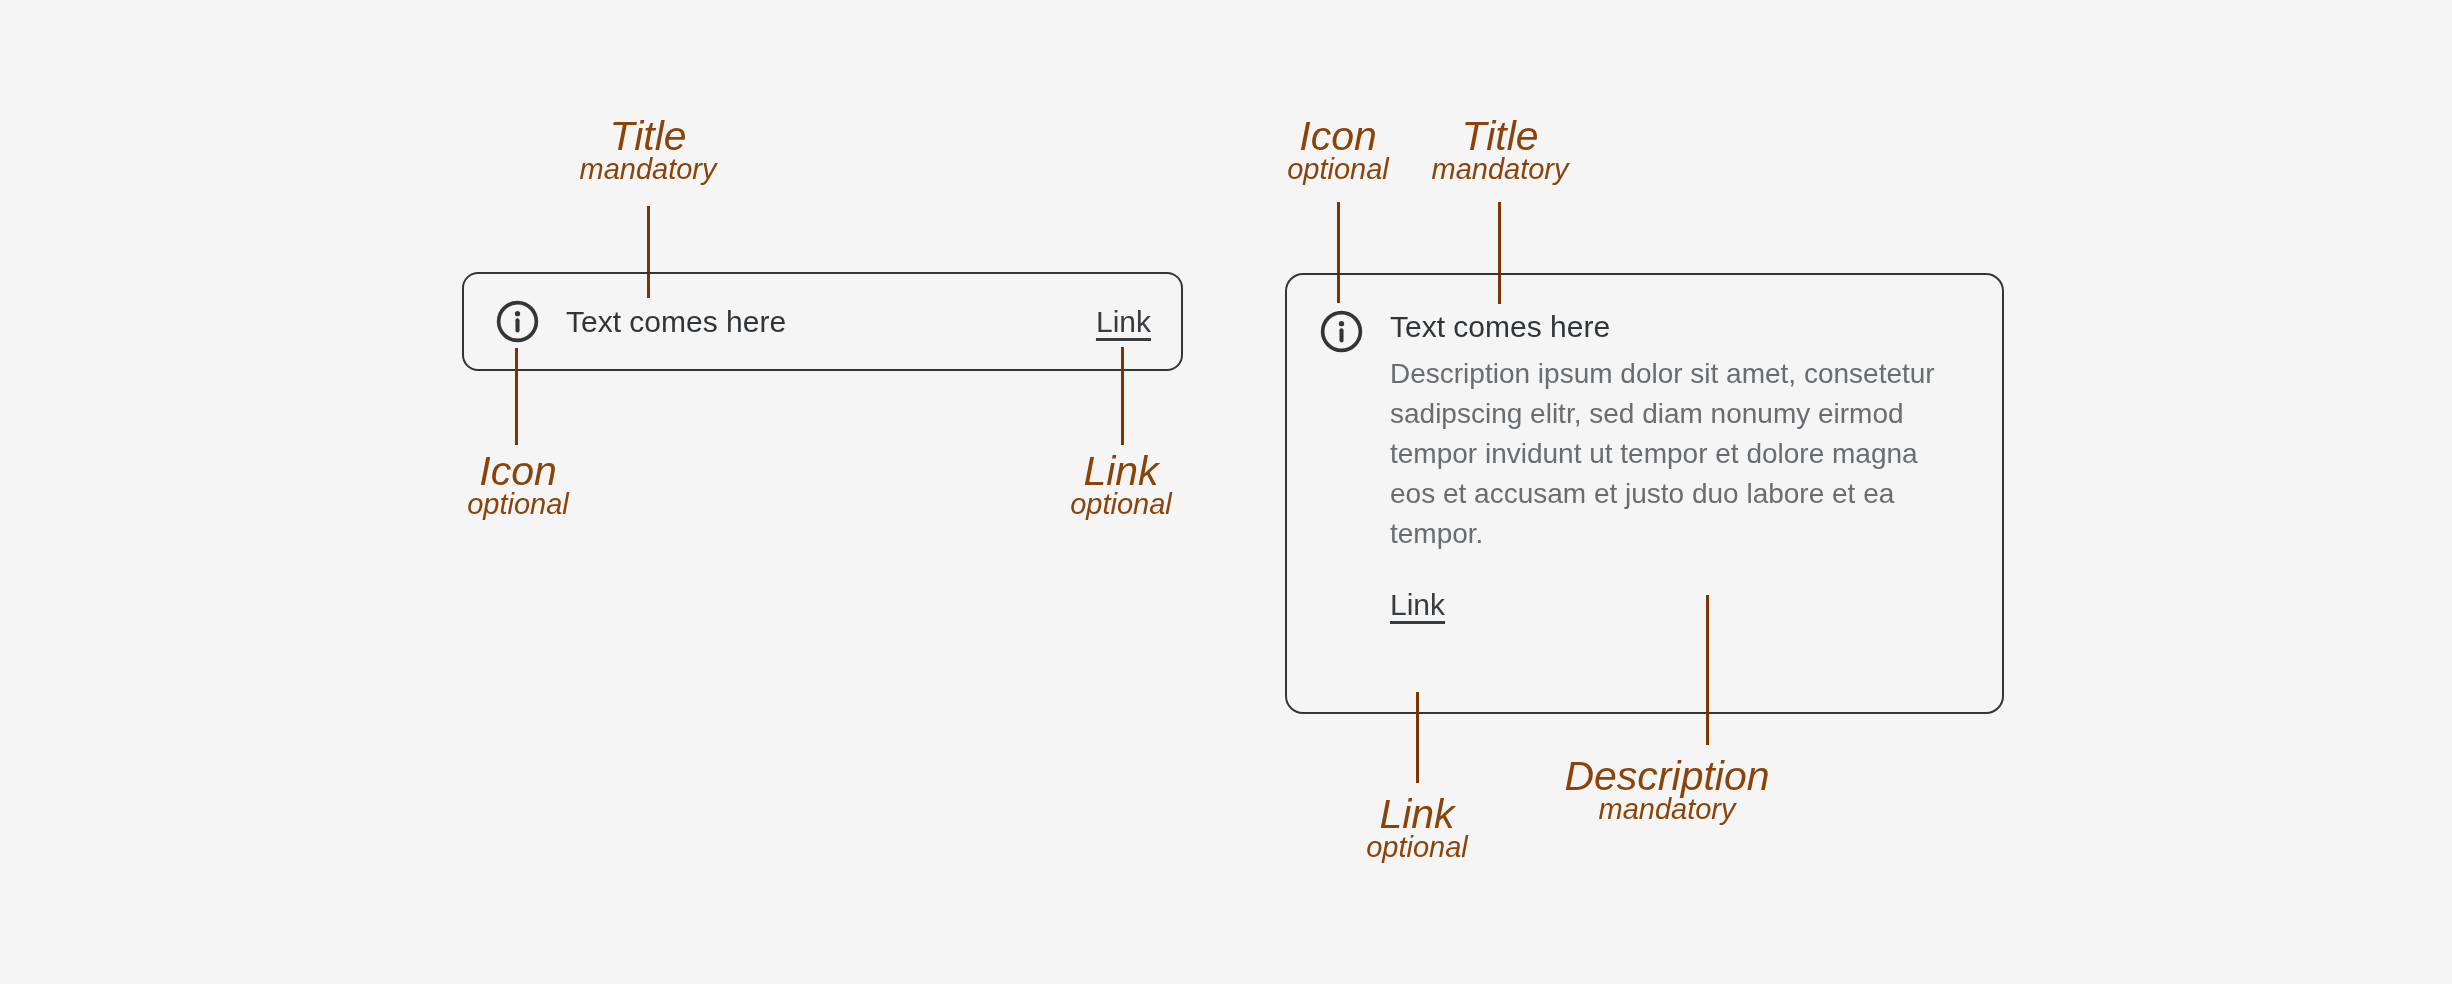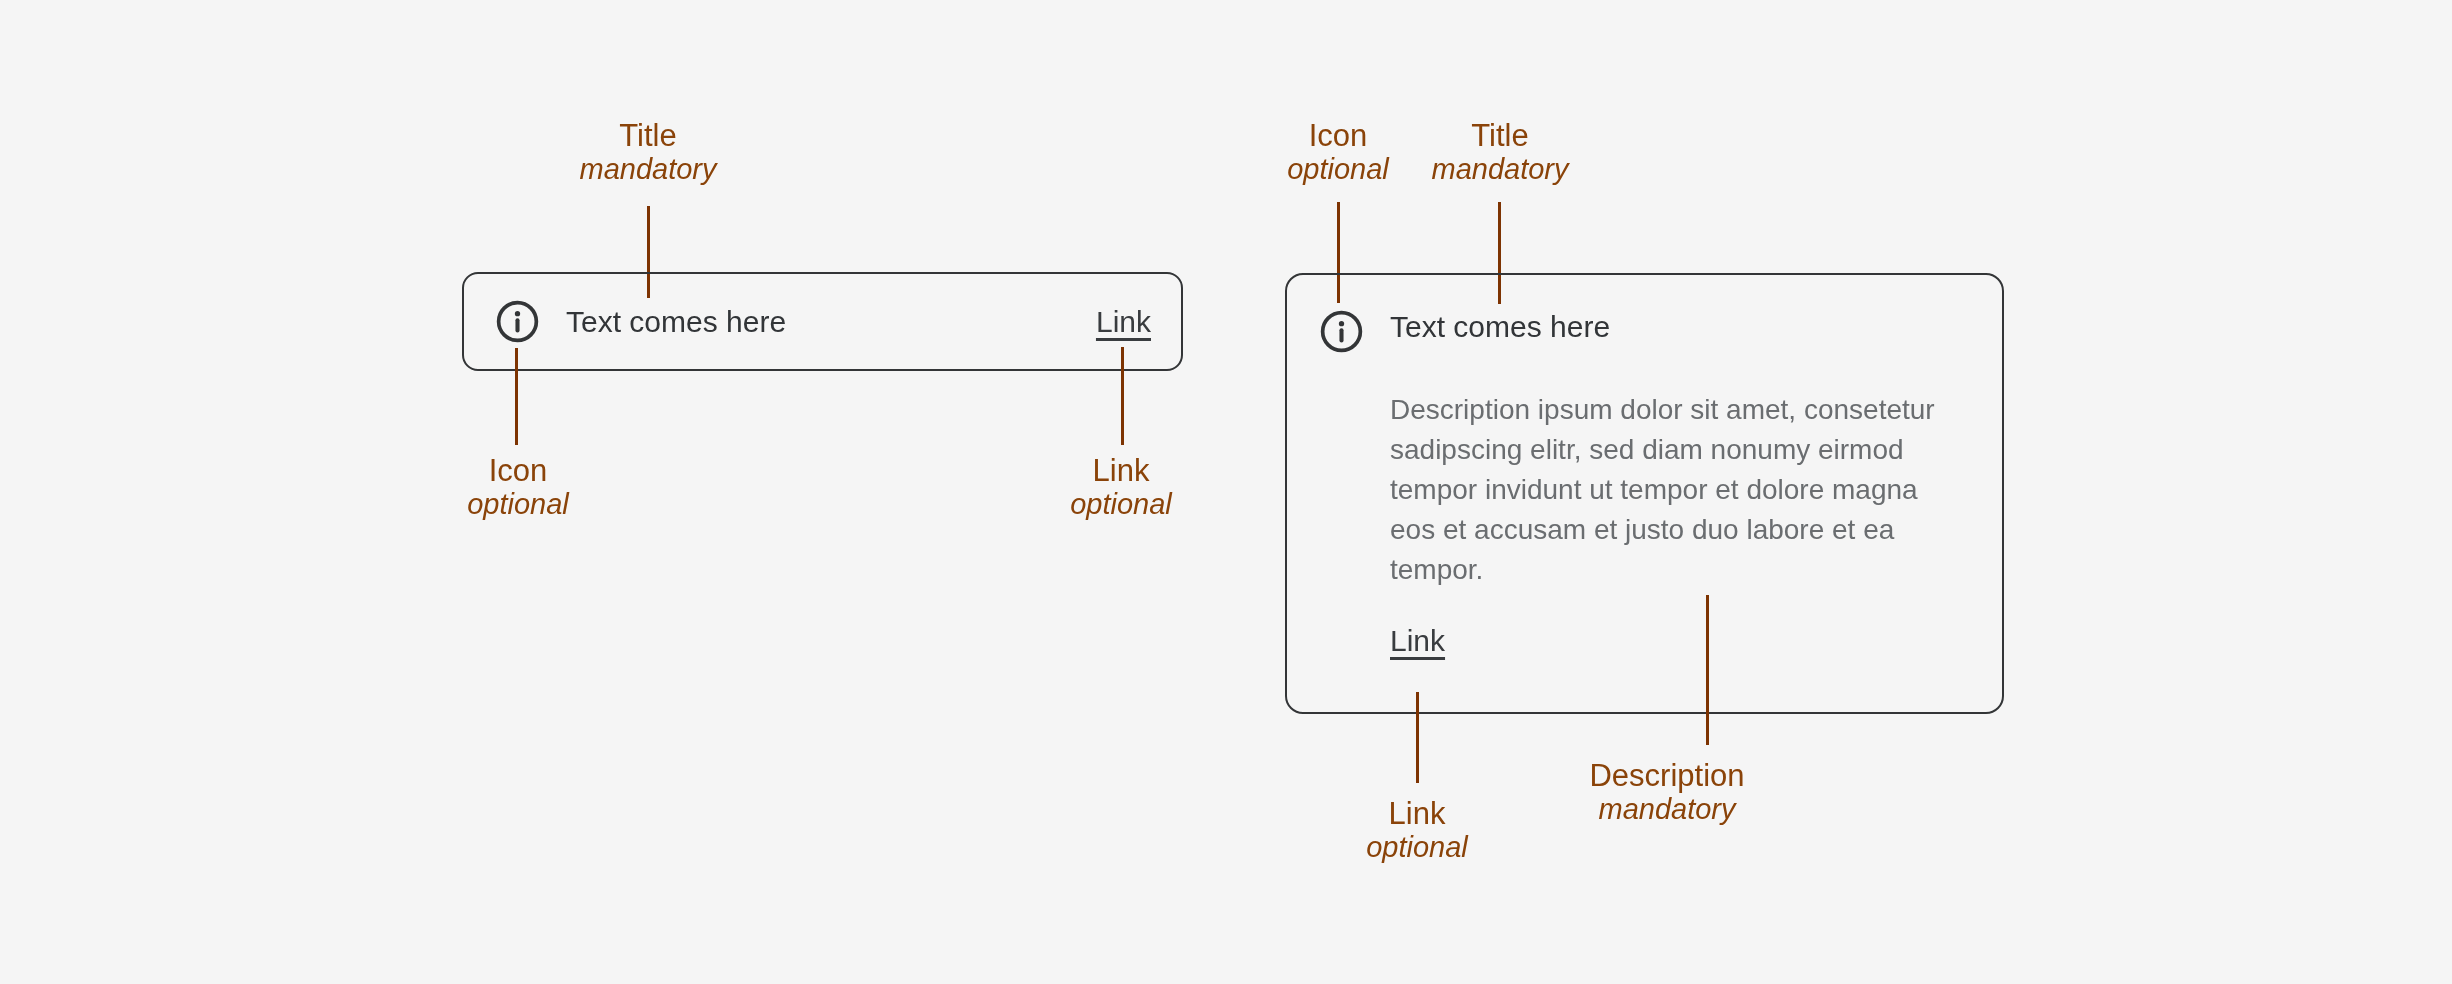--- a/index.html
+++ b/index.html
@@ -22,21 +22,21 @@
   .canvas{position:absolute;inset:0;}
 
   
   .ann{
     position:absolute;
     transform:translateX(-50%);
     text-align:center;
     color:var(--annotation-text);
     white-space:nowrap;
   }
-  .ann-label{font-size:31px;line-height:34px;font-weight:400;}
+  .ann-label{font-size:41px;line-height:34px;font-weight:400;font-style:italic;}
   .ann-qual{font-size:29px;line-height:33px;font-style:italic;}
 
   
   .vline{
     position:absolute;
     width:3px;
     background:var(--annotation-line);
   }
 
   
@@ -80,21 +80,21 @@
   }
   .box-icon{flex:none;margin-top:2px;}
   .box-content{margin-left:27px;}
   .box-title{
     font-size:30px;
     line-height:38px;
     color:var(--title-text);
     white-space:nowrap;
   }
   .box-desc{
-    margin-top:44px;
+    margin-top:8px;
     font-size:28px;
     line-height:40px;
     color:var(--description-text);
   }
   .box-desc div{white-space:nowrap;}
   .box-link-row{margin-top:33px;line-height:36px;}
 
   .icon-wrap{display:inline-flex;flex:none;}
 </style>
 </head>

